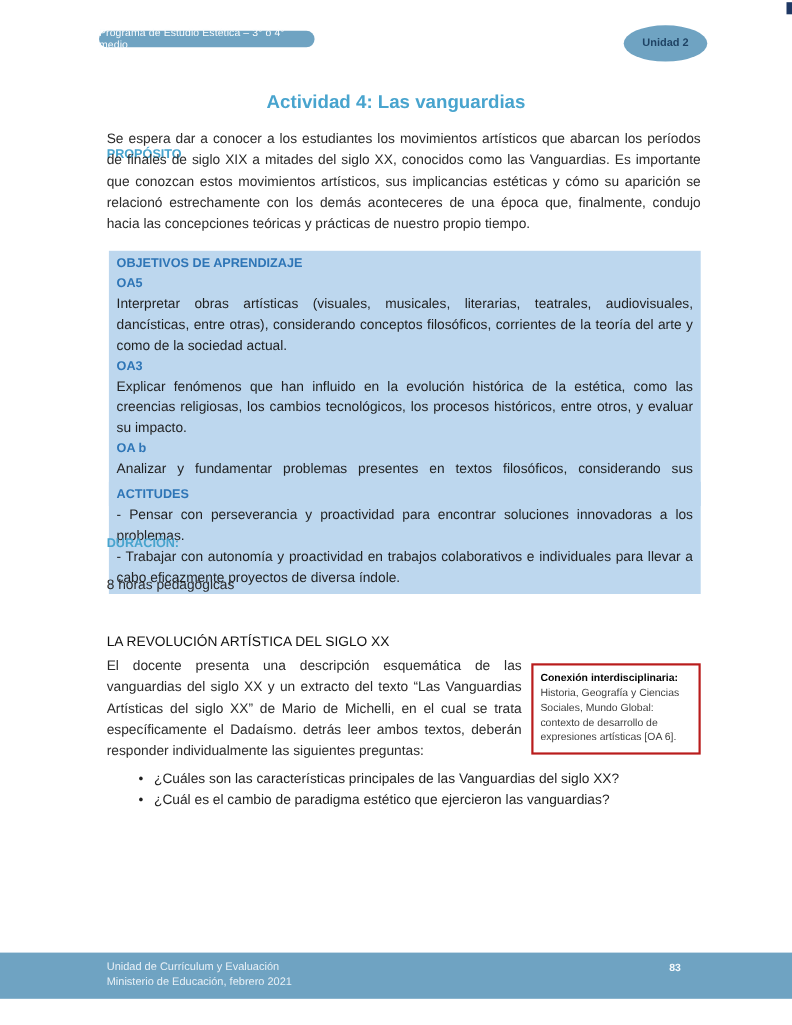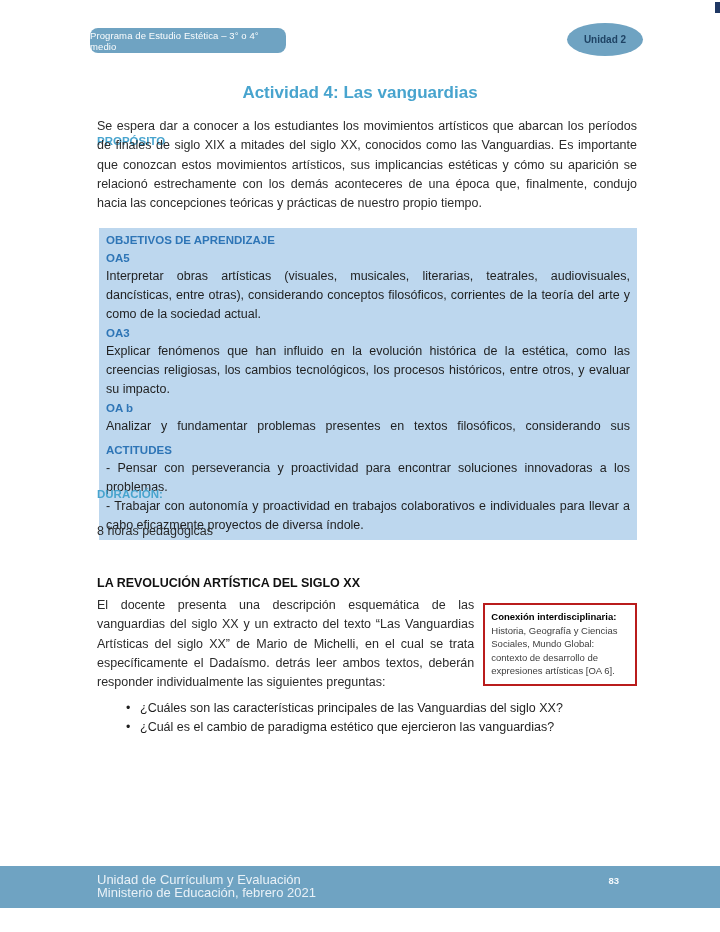--- a/index.html
+++ b/index.html
@@ -2,21 +2,21 @@
 <html><head>
 <meta charset="utf-8">
 <style>
   html,body { margin:0; padding:0; background:#ffffff; }
   .page {
     position:relative; width:720px; height:932px; background:#ffffff;
     font-family:"Liberation Sans", sans-serif; color:#262626; overflow:hidden;
   }
   
   .header-pill {
-    position:absolute; left:90px; top:28px; width:196px; height:25px;
+    position:absolute; left:90px; top:28px; width:196px; height:15px;
     background:#6FA3C2; border-radius:8px; color:#FBFDFE;
     font-size:9.5px; display:flex; align-items:center; justify-content:center;
     letter-spacing:.1px;
   }
   .unit-ellipse {
     position:absolute; left:567px; top:23px; width:76px; height:33px;
     background:#6FA3C2; border-radius:50%; color:#1F4364; font-weight:bold;
     font-size:10px; display:flex; align-items:center; justify-content:center;
   }
   .corner-tab {
@@ -37,39 +37,39 @@
   }
   #oa-box { top:228px; }
   #act-box { top:438px; }
   .box-h { color:#2E75B6; font-weight:bold; font-size:11.5px; line-height:18px; }
   .box-code { color:#2E75B6; font-weight:bold; font-size:11.5px; line-height:18px; }
   .box-p { text-align:justify; color:#1f1f1f; margin:0; }
   #duracion-h { top:488px; }
   #duracion-v { position:absolute; left:97px; top:524px; font-size:12.5px; color:#2b2b2b; }
   
   #section-h {
-    position:absolute; left:97px; top:576px; font-size:12.5px; font-weight:bold; color:#111;
+    position:absolute; left:97px; top:576px; font-size:12.5px; font-weight:normal; color:#111;
   }
   #twocol { position:absolute; left:97px; top:596px; width:540px; display:flex; }
   #section-p { width:378px; }
   #note-box {
     margin-left:9px; margin-top:7px; width:138px; align-self:flex-start;
     border:2px solid #b91c1c; background:#ffffff; padding:5px 6px 6px 6px;
     font-size:9.5px; line-height:13.5px; color:#3d3d3d;
   }
   .note-title { font-weight:bold; color:#000; }
   #questions { position:absolute; left:97px; top:699px; width:540px; }
   .q-row { display:flex; font-size:12.5px; line-height:19px; color:#1f1f1f; }
   .q-bullet { width:14px; margin-left:29px; font-size:12.5px; }
   
   #footer {
     position:absolute; left:0; top:866px; width:720px; height:42px; background:#6FA3C2;
   }
   .footer-lines {
-    position:absolute; left:97px; top:8px; font-size:13px; line-height:12.5px; color:#E9F1F7;
+    position:absolute; left:97px; top:8px; font-size:10px; line-height:12.5px; color:#E9F1F7;
   }
   #page-num {
     position:absolute; right:101px; top:9px; font-size:9.5px; color:#F4F9FC; font-weight:bold;
   }
 </style>
 </head>
 <body>
 
 <div class="page">
 

